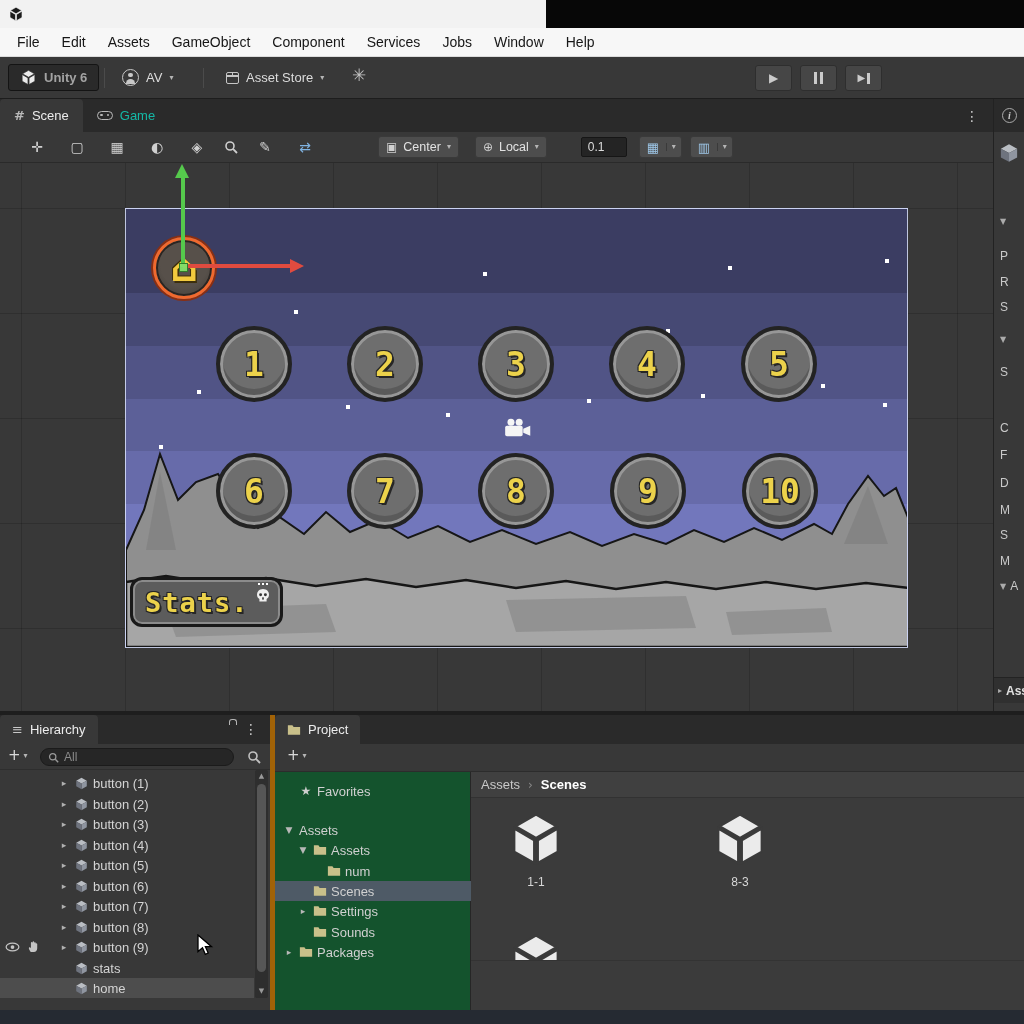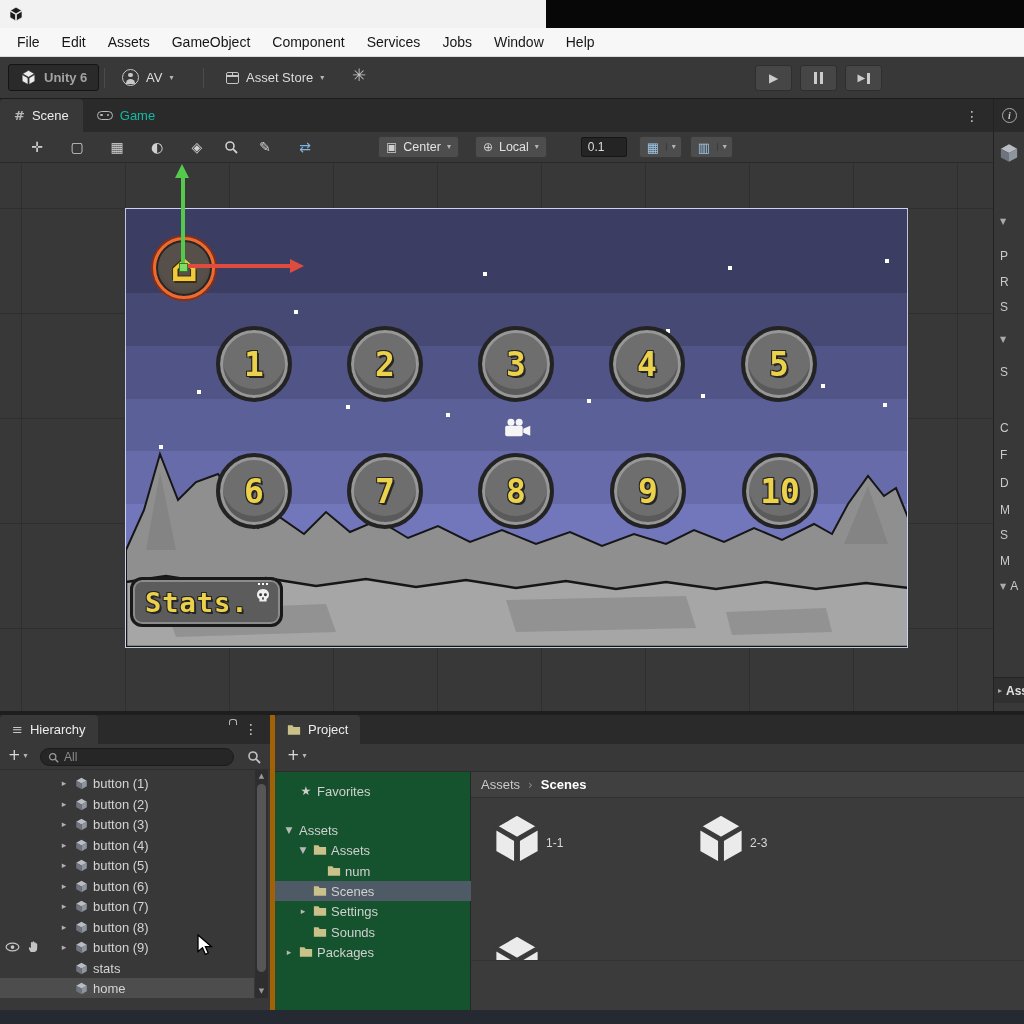--- a/index.html
+++ b/index.html
@@ -158,21 +158,21 @@
   .p-folder{width:14px;height:12px;color:#c9c08a;flex:none}
   .p-star{font-size:12px;color:#cfcfcf;width:14px;text-align:center;flex:none}
   .pad0{padding-left:8px}.pad1{padding-left:22px}.pad2{padding-left:36px}
   #proj-right{left:196px;top:57px;width:558px;height:238px}
   #crumbbar{left:0;top:0;width:100%;height:26px;background:#404040;border-bottom:1px solid #323232;display:flex;align-items:center;gap:8px;padding-left:10px;font-size:13px}
   #crumb-root{color:#c9c9c9}
   #crumb-sep{color:#8a8a8a;font-size:12px}
   #crumb-cur{color:#ffffff;font-weight:bold}
   #proj-content{left:0;top:26px;width:100%;height:162px;background:#3b3b3b;overflow:hidden}
   #proj-bottom{left:0;top:188px;width:100%;height:50px;background:#3b3b3b;border-top:1px solid #333}
-  .asset{position:absolute;width:96px;display:flex;flex-direction:row;align-items:center}
+  .asset{position:absolute;width:96px;display:flex;flex-direction:column;align-items:center}
   .asset svg{width:58px;height:58px;color:#ebebeb;--gap:#3b3b3b}
   .asset .alabel{margin-top:7px;font-size:12px;color:#d8d8d8}
 
   
   #cursor{left:197px;top:934px;width:17px;height:22px;z-index:60}
 </style>
 </head>
 <body>
 
 <svg width="0" height="0" style="position:absolute" aria-hidden="true">
@@ -641,21 +641,21 @@
       <div class="asset" style="left:17px;top:12px">
           <svg>
             <use href="#sym-unity"></use>
           </svg>
           <span class="alabel">1-1</span>
         </div>
       <div class="asset" style="left:221px;top:12px">
           <svg>
             <use href="#sym-unity"></use>
           </svg>
-          <span class="alabel">2-3</span>
+          <span class="alabel">8-3</span>
         </div>
       <div class="asset" style="left:17px;top:133px">
           <svg>
             <use href="#sym-unity"></use>
           </svg>
         </div>
     </div>
     <div class="abs" id="proj-bottom"></div>
   </div>
 </div>

